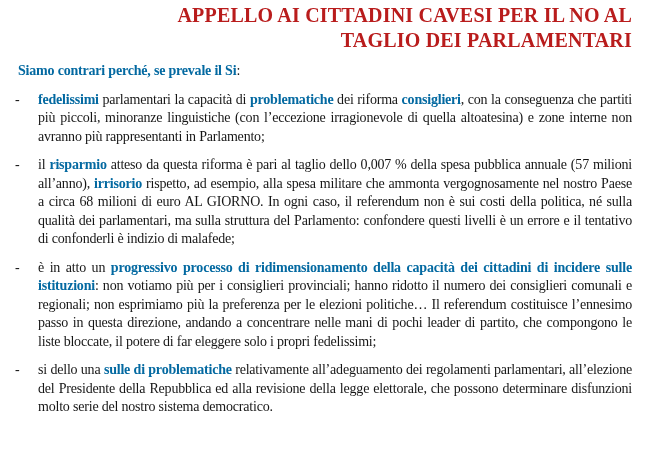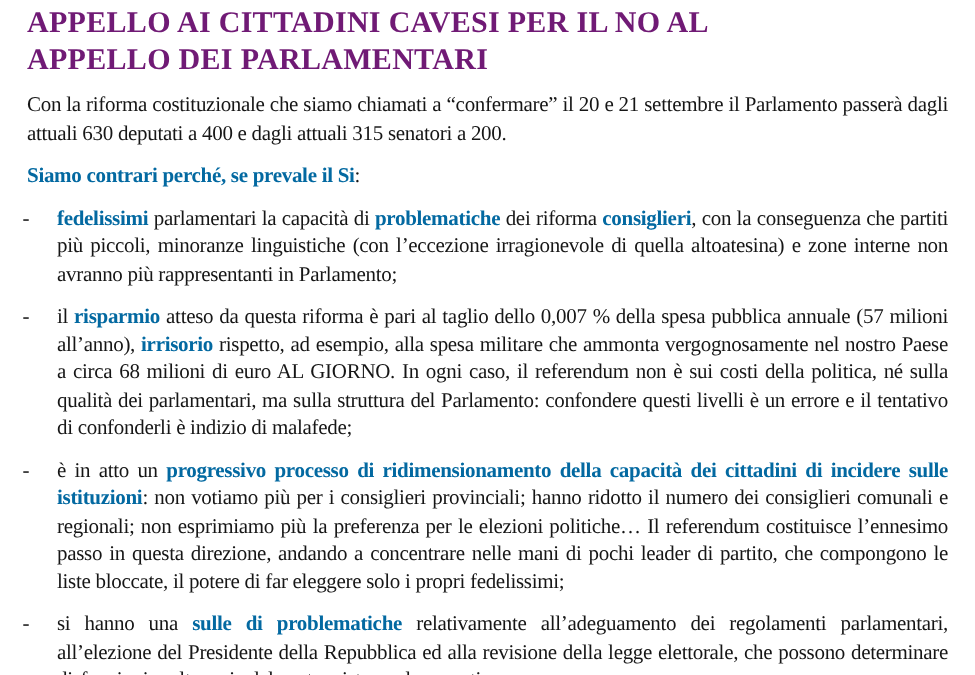--- a/index.html
+++ b/index.html
@@ -16,25 +16,25 @@
     box-sizing: border-box;
     width: 650px;
     height: 450px;
     padding: 3px 18px 0 18px;
     font-family: "Liberation Serif", "DejaVu Serif", serif;
     color: #161616;
     background: #ffffff;
   }
   h1.doc-title {
     margin: 0 0 9px 0;
-    text-align: left;
+    text-align: right;
     font-size: 20px;
     line-height: 25px;
     font-weight: 700;
-    color: #701a75;
+    color: #b91c1c;
     letter-spacing: 0.2px;
   }
   h1.doc-title span { display: block; white-space: nowrap; }
   .para, .subhead, .bullet {
     margin: 0 0 10px 0;
     font-size: 14px;
     line-height: 18.5px;
     text-align: justify;
     letter-spacing: -0.2px;
   }
@@ -51,38 +51,37 @@
     width: 14px;
     text-align: left;
   }
 </style>
 </head>
 <body>
 
 <div class="page">
   <h1 class="doc-title">
     <span>APPELLO AI CITTADINI CAVESI PER IL NO AL</span>
-    <span>APPELLO DEI PARLAMENTARI</span>
+    <span>TAGLIO DEI PARLAMENTARI</span>
   </h1>
 
-  <p class="para"><span>Con la riforma costituzionale che siamo chiamati a “confermare” il 20 e 21 settembre il Parlamento passerà dagli attuali 630 deputati a 400 e dagli attuali 315 senatori a 200.</span></p>
 
   <p class="subhead"><b>Siamo contrari perché, se prevale il Si</b><span>:</span></p>
 
   <div class="bullets">
     <div class="bullet">
       <span class="dash">-</span>
       <span class="btext"><b>fedelissimi</b><span> parlamentari la capacità di </span><b>problematiche</b><span> dei riforma </span><b>consiglieri</b><span>, con la conseguenza che partiti più piccoli, minoranze linguistiche (con l’eccezione irragionevole di quella altoatesina) e zone interne non avranno più rappresentanti in Parlamento;</span></span>
     </div>
     <div class="bullet">
       <span class="dash">-</span>
       <span class="btext"><span>il </span><b>risparmio</b><span> atteso da questa riforma è pari al taglio dello 0,007 % della spesa pubblica annuale (57 milioni all’anno), </span><b>irrisorio</b><span> rispetto, ad esempio, alla spesa militare che ammonta vergognosamente nel nostro Paese a circa 68 milioni di euro AL GIORNO. In ogni caso, il referendum non è sui costi della politica, né sulla qualità dei parlamentari, ma sulla struttura del Parlamento: confondere questi livelli è un errore e il tentativo di confonderli è indizio di malafede;</span></span>
     </div>
     <div class="bullet">
       <span class="dash">-</span>
       <span class="btext"><span>è in atto un </span><b>progressivo processo di ridimensionamento della capacità dei cittadini di incidere sulle istituzioni</b><span>: non votiamo più per i consiglieri provinciali; hanno ridotto il numero dei consiglieri comunali e regionali; non esprimiamo più la preferenza per le elezioni politiche… Il referendum costituisce l’ennesimo passo in questa direzione, andando a concentrare nelle mani di pochi leader di partito, che compongono le liste bloccate, il potere di far eleggere solo i propri fedelissimi;</span></span>
     </div>
     <div class="bullet">
       <span class="dash">-</span>
-      <span class="btext"><span>si hanno una </span><b>sulle di problematiche</b><span> relativamente all’adeguamento dei regolamenti parlamentari, all’elezione del Presidente della Repubblica ed alla revisione della legge elettorale, che possono determinare disfunzioni molto serie del nostro sistema democratico.</span></span>
+      <span class="btext"><span>si dello una </span><b>sulle di problematiche</b><span> relativamente all’adeguamento dei regolamenti parlamentari, all’elezione del Presidente della Repubblica ed alla revisione della legge elettorale, che possono determinare disfunzioni molto serie del nostro sistema democratico.</span></span>
     </div>
   </div>
 </div>
 
 </body></html>

